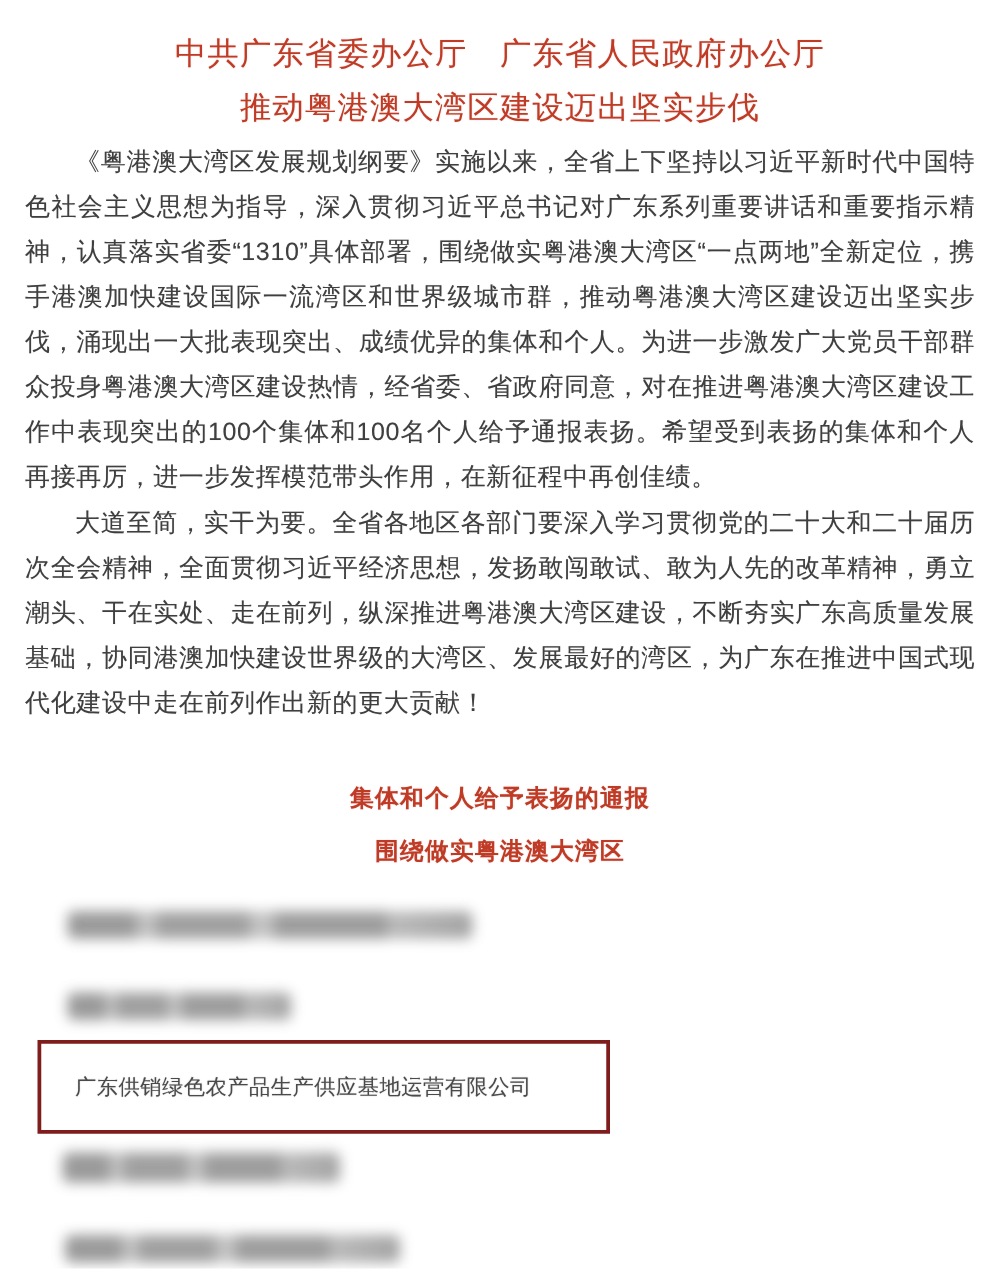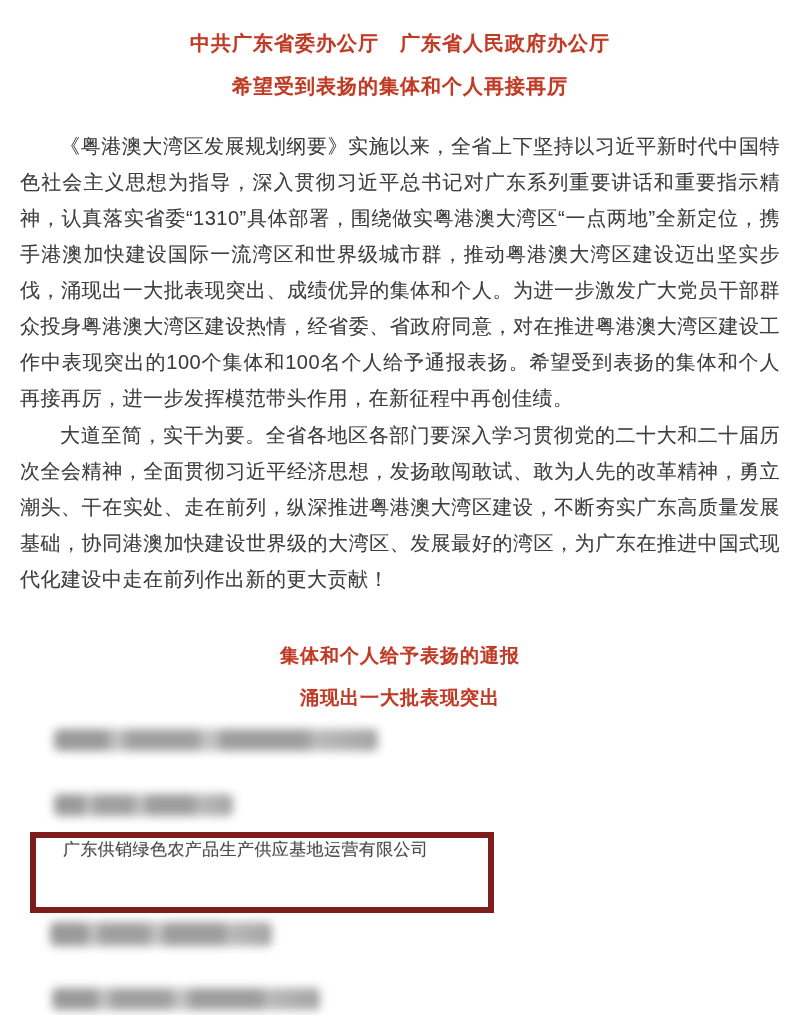--- a/index.html
+++ b/index.html
@@ -8,39 +8,39 @@
     width: 800px;
     height: 1015px;
     margin: 0 auto;
     background: #ffffff;
     font-family: "Liberation Sans", "DejaVu Sans", sans-serif;
     overflow: hidden;
   }
   
   .doc-title { padding-top: 22px; }
   .title-line {
-    font-size: 20px;
-    font-weight: 700;
+    font-size: 25px;
+    font-weight: 400;
     line-height: 43px;
     text-align: center;
     color: #bf3b26;
     letter-spacing: 1px;
     text-shadow: 0 0 1px rgba(191, 59, 38, 0.35);
   }
   
   .body-para {
     margin: 0 20px;
     font-size: 20px;
     line-height: 36px;
     color: #3f3f3f;
     text-align: justify;
     letter-spacing: 0.5px;
     text-shadow: 0 0 0.6px rgba(60, 60, 60, 0.35);
   }
-  .body-para.first { margin-top: 20px; }
+  .body-para.first { margin-top: 4px; }
   .body-para.second { margin-top: 1px; }
   .body-para .indent { display: inline-block; width: 2em; }
   
   .section-heading { margin-top: 38px; }
   .heading-line {
     font-size: 19px;
     font-weight: 700;
     line-height: 42px;
     text-align: center;
     color: #bf3b26;
@@ -64,51 +64,51 @@
   .blur-bar.b1 { left: 54px; top: 729px; width: 324px; height: 22px; }
   .blur-bar.b2 { left: 54px; top: 794px; width: 179px; height: 22px; }
   .blur-bar.b3 { left: 50px; top: 922px; width: 222px; height: 24px; }
   .blur-bar.b4 { left: 52px; top: 988px; width: 268px; height: 22px; }
   .highlight-box {
     position: absolute;
     left: 30px;
     top: 832px;
     width: 452px;
     height: 69px;
-    border: 6px solid #7f1d1d;
+    border: 3px solid #7f1d1d;
     background: #ffffff;
     display: flex;
-    align-items: flex-start;
+    align-items: center;
   }
   .company-name {
     padding-left: 27px;
     font-size: 17px;
     color: #4a4a4a;
     letter-spacing: 0.4px;
     text-shadow: 0 0 1px rgba(70, 70, 70, 0.4);
     white-space: nowrap;
   }
 </style>
 </head>
 <body>
 
 <div class="page">
 
   <header class="doc-title">
     <div class="title-line">中共广东省委办公厅　广东省人民政府办公厅</div>
-    <div class="title-line">希望受到表扬的集体和个人再接再厉</div>
+    <div class="title-line">推动粤港澳大湾区建设迈出坚实步伐</div>
   </header>
 
   <p class="body-para first"><span class="indent"></span><span>《粤港澳大湾区发展规划纲要》实施以来，全省上下坚持以习近平新时代中国特色社会主义思想为指导，深入贯彻习近平总书记对广东系列重要讲话和重要指示精神，认真落实省委“1310”具体部署，围绕做实粤港澳大湾区“一点两地”全新定位，携手港澳加快建设国际一流湾区和世界级城市群，推动粤港澳大湾区建设迈出坚实步伐，涌现出一大批表现突出、成绩优异的集体和个人。为进一步激发广大党员干部群众投身粤港澳大湾区建设热情，经省委、省政府同意，对在推进粤港澳大湾区建设工作中表现突出的100个集体和100名个人给予通报表扬。希望受到表扬的集体和个人再接再厉，进一步发挥模范带头作用，在新征程中再创佳绩。</span></p>
 
   <p class="body-para second"><span class="indent"></span><span>大道至简，实干为要。全省各地区各部门要深入学习贯彻党的二十大和二十届历次全会精神，全面贯彻习近平经济思想，发扬敢闯敢试、敢为人先的改革精神，勇立潮头、干在实处、走在前列，纵深推进粤港澳大湾区建设，不断夯实广东高质量发展基础，协同港澳加快建设世界级的大湾区、发展最好的湾区，为广东在推进中国式现代化建设中走在前列作出新的更大贡献！</span></p>
 
   <div class="section-heading">
     <div class="heading-line">集体和个人给予表扬的通报</div>
-    <div class="heading-line">涌现出一大批表现突出</div>
+    <div class="heading-line">围绕做实粤港澳大湾区</div>
   </div>
 
   <div>
     <div class="blur-bar b1"></div>
     <div class="blur-bar b2"></div>
 
     <div class="highlight-box">
       <span class="company-name">广东供销绿色农产品生产供应基地运营有限公司</span>
     </div>
 

